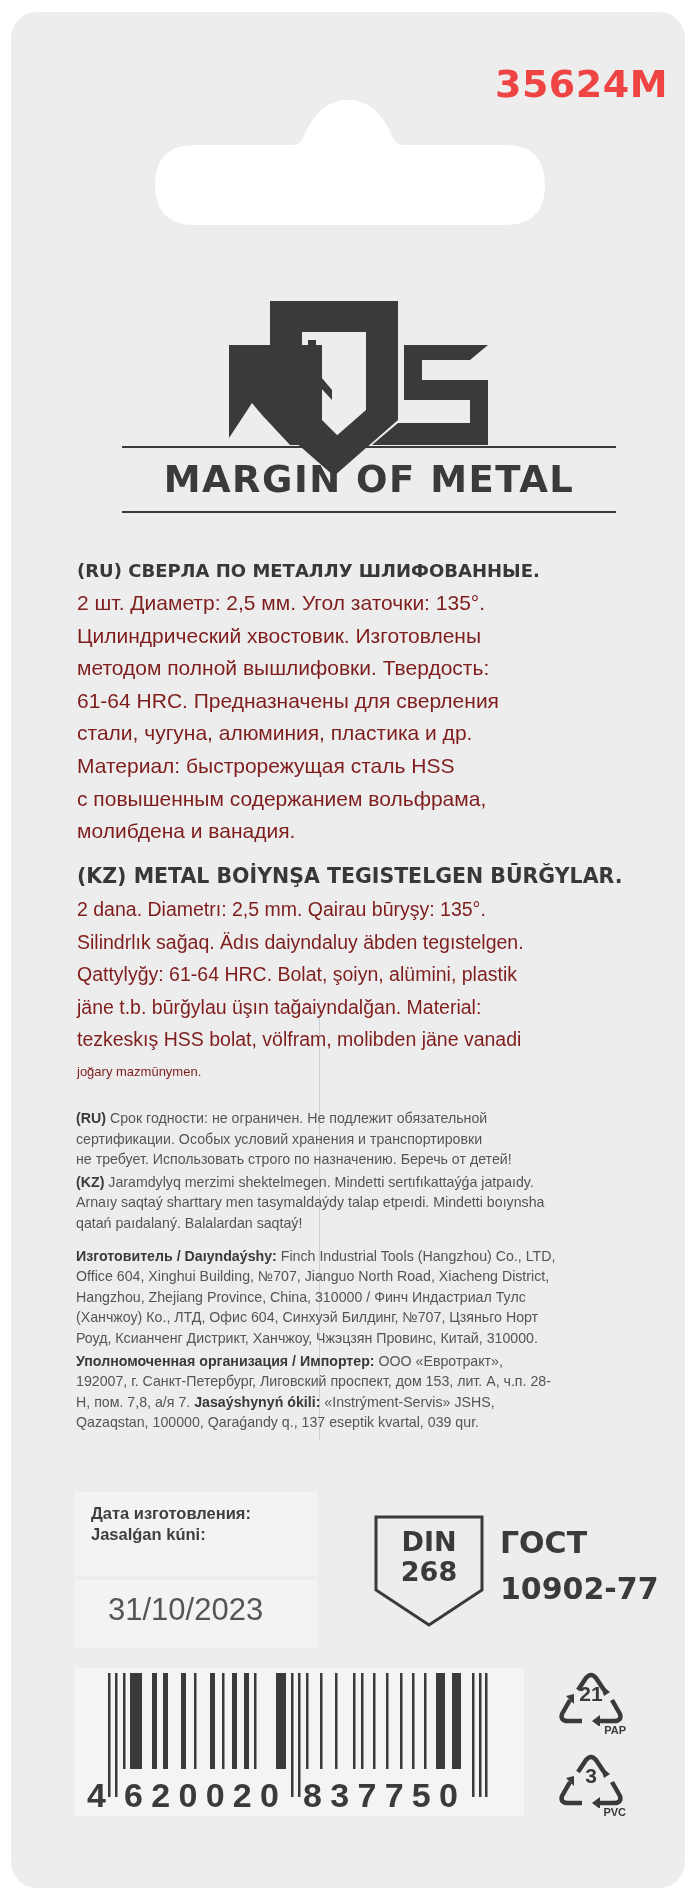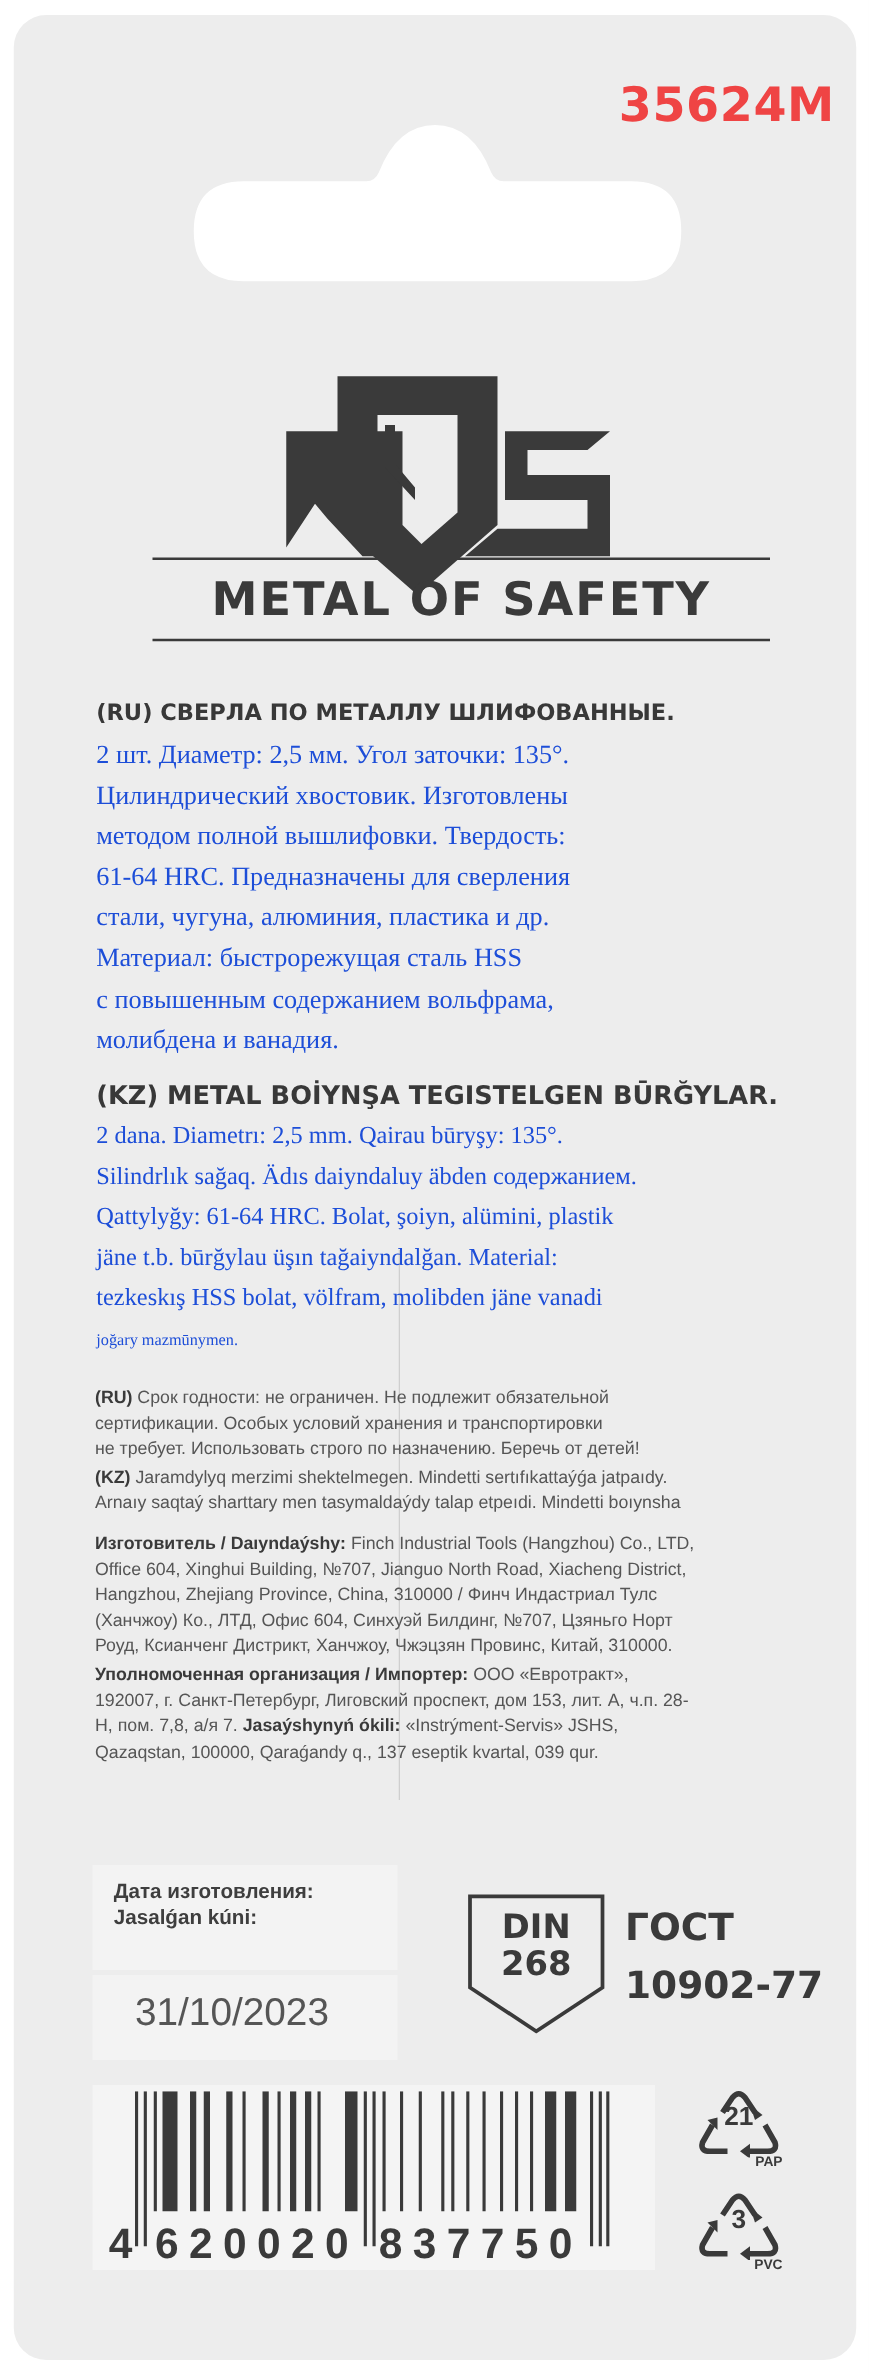--- a/index.html
+++ b/index.html
@@ -5,21 +5,21 @@
   html, body { margin:0; padding:0; background:#ffffff; }
   body { width:695px; height:1900px; position:relative; overflow:hidden; font-family:"DejaVu Sans", sans-serif; color:#3a3a3a; }
   .card { position:absolute; left:11px; top:12px; width:674px; height:1876px; background:#ededed; border-radius:26px; }
   .sku { position:absolute; right:27px; top:62px; font-family:"DejaVu Sans", sans-serif; font-weight:bold; font-size:38px; letter-spacing:0.5px; color:#ef4444; }
   .hang-hole { position:absolute; left:0; top:0; }
   .logo { position:absolute; left:122px; top:280px; width:494px; height:236px; }
   .brand-line { position:absolute; left:122px; width:494px; height:2px; background:#3a3a3a; }
   .brand { position:absolute; left:122px; top:458px; width:494px; text-align:center; font-family:"DejaVu Sans", sans-serif; font-weight:bold; font-size:37px; letter-spacing:1.5px; color:#3a3a3a; }
   .sec { position:absolute; left:77px; width:580px; }
   .h { font-weight:bold; font-size:18px; line-height:33px; color:#383838; white-space:nowrap; }
-  .p { font-size:21px; line-height:32.6px; color:#1d4ed8; white-space:nowrap; font-family:Liberation Serif, serif; }
+  .p { font-size:21px; line-height:32.6px; color:#7f1d1d; white-space:nowrap; font-family:Liberation Sans, sans-serif; }
   .fine { position:absolute; left:76px; width:582px; font-size:14.2px; line-height:20.6px; color:#555; text-align:justify; font-family:"Liberation Sans", sans-serif; }
   .fine .line { display:block; white-space:nowrap; }
   .fine b { color:#3a3a3a; }
   .date-box { position:absolute; left:74px; top:1492px; width:244px; height:84px; background:#f3f3f3; }
   .date-lbl { position:absolute; left:91px; top:1503px; font-weight:bold; font-size:16.5px; line-height:21px; color:#3e3e3e; font-family:"Liberation Sans", sans-serif; }
   .date-val-box { position:absolute; left:74px; top:1580px; width:244px; height:68px; background:#f3f3f3; }
   .date-val { position:absolute; left:108px; top:1592px; font-size:31px; color:#555; font-family:"Liberation Sans", sans-serif; }
   .din { position:absolute; left:374px; top:1515px; }
   .gost { position:absolute; left:500px; top:1520px; font-weight:bold; font-size:30px; line-height:46px; color:#3a3a3a; }
   .barcode-box { position:absolute; left:74px; top:1668px; width:450px; height:148px; background:#f4f4f4; }
@@ -47,51 +47,52 @@
     <polygon points="107,65 150,65 167,110 167,65 200,65 200,140 225,165 168,165 140,135 130,123 107,158"></polygon>
 
     <path d="M148,21 L276,21 L276,140 L212,196 L148,140 Z M180,52 L180,130 L212,158 L244,130 L244,52 Z"></path>
 
     <polygon points="186,60 194,60 194,91 210,110 210,120 186,94"></polygon>
 
     <polygon points="282,65 366,65 348,80 300,80 300,100 366,100 366,165 250,165 276,143 348,143 348,120 282,120"></polygon>
   </g>
 </svg>
 <div class="brand-line" style="top:446px;"></div>
-<div class="brand">METAL OF SAFETY</div>
+<div class="brand">MARGIN OF METAL</div>
 <div class="brand-line" style="top:511px;"></div>
 
 <div class="sec" style="top:554px;">
   <div class="h">(RU) СВЕРЛА ПО МЕТАЛЛУ ШЛИФОВАННЫЕ.</div>
   <div class="p">2 шт. Диаметр: 2,5 мм. Угол заточки: 135°.</div>
   <div class="p">Цилиндрический хвостовик. Изготовлены</div>
   <div class="p">методом полной вышлифовки. Твердость:</div>
   <div class="p">61-64 HRC. Предназначены для сверления</div>
   <div class="p">стали, чугуна, алюминия, пластика и др.</div>
   <div class="p">Материал: быстрорежущая сталь HSS</div>
   <div class="p">с повышенным содержанием вольфрама,</div>
   <div class="p">молибдена и ванадия.</div>
 </div>
 
 <div class="sec" style="top:860px;">
   <div class="h" style="font-size:20.5px;">(KZ) METAL BOİYNŞA TEGISTELGEN BŪRĞYLAR.</div>
   <div class="p" style="font-size:19.5px;">2 dana. Diametrı: 2,5 mm. Qairau būryşy: 135°.</div>
-  <div class="p" style="font-size:19.5px;">Silindrlık sağaq. Ädıs daiyndaluy äbden содержанием.</div>
+  <div class="p" style="font-size:19.5px;">Silindrlık sağaq. Ädıs daiyndaluy äbden tegıstelgen.</div>
   <div class="p" style="font-size:19.5px;">Qattylyğy: 61-64 HRC. Bolat, şoiyn, alümini, plastik</div>
   <div class="p" style="font-size:19.5px;">jäne t.b. būrğylau üşın tağaiyndalğan. Material:</div>
   <div class="p" style="font-size:19.5px;">tezkeskış HSS bolat, völfram, molibden jäne vanadi</div>
   <div class="p" style="font-size:13px;">joğary mazmūnymen.</div>
 </div>
 
 <div class="fine" style="top:1108px;">
   <span class="line"><b>(RU)</b><span> Срок годности: не ограничен. Не подлежит обязательной</span></span>
   <span class="line">сертификации. Особых условий хранения и транспортировки</span>
   <span class="line">не требует. Использовать строго по назначению. Беречь от детей!</span>
   <span class="line" style="margin-top:2px;"><b>(KZ)</b><span> Jaramdylyq merzimi shektelmegen. Mindetti sertıfıkattaýǵa jatpaıdy.</span></span>
   <span class="line">Arnaıy saqtaý sharttary men tasymaldaýdy talap etpeıdi. Mindetti boıynsha</span>
+  <span class="line">qatań paıdalaný. Balalardan saqtaý!</span>
   <span class="line" style="margin-top:12px;"><b>Изготовитель / Daıyndaýshy:</b><span> Finch Industrial Tools (Hangzhou) Co., LTD,</span></span>
   <span class="line">Office 604, Xinghui Building, №707, Jianguo North Road, Xiacheng District,</span>
   <span class="line">Hangzhou, Zhejiang Province, China, 310000 / Финч Индастриал Тулс</span>
   <span class="line">(Ханчжоу) Ко., ЛТД, Офис 604, Синхуэй Билдинг, №707, Цзяньго Норт</span>
   <span class="line">Роуд, Ксианченг Дистрикт, Ханчжоу, Чжэцзян Провинс, Китай, 310000.</span>
   <span class="line" style="margin-top:2px;"><b>Уполномоченная организация / Импортер:</b><span> ООО «Евротракт»,</span></span>
   <span class="line">192007, г. Санкт-Петербург, Лиговский проспект, дом 153, лит. А, ч.п. 28-</span>
   <span class="line"><span>Н, пом. 7,8, а/я 7. </span><b>Jasaýshynyń ókili:</b><span> «Instrýment-Servis» JSHS,</span></span>
   <span class="line">Qazaqstan, 100000, Qaraǵandy q., 137 eseptik kvartal, 039 qur.</span>
 </div>

